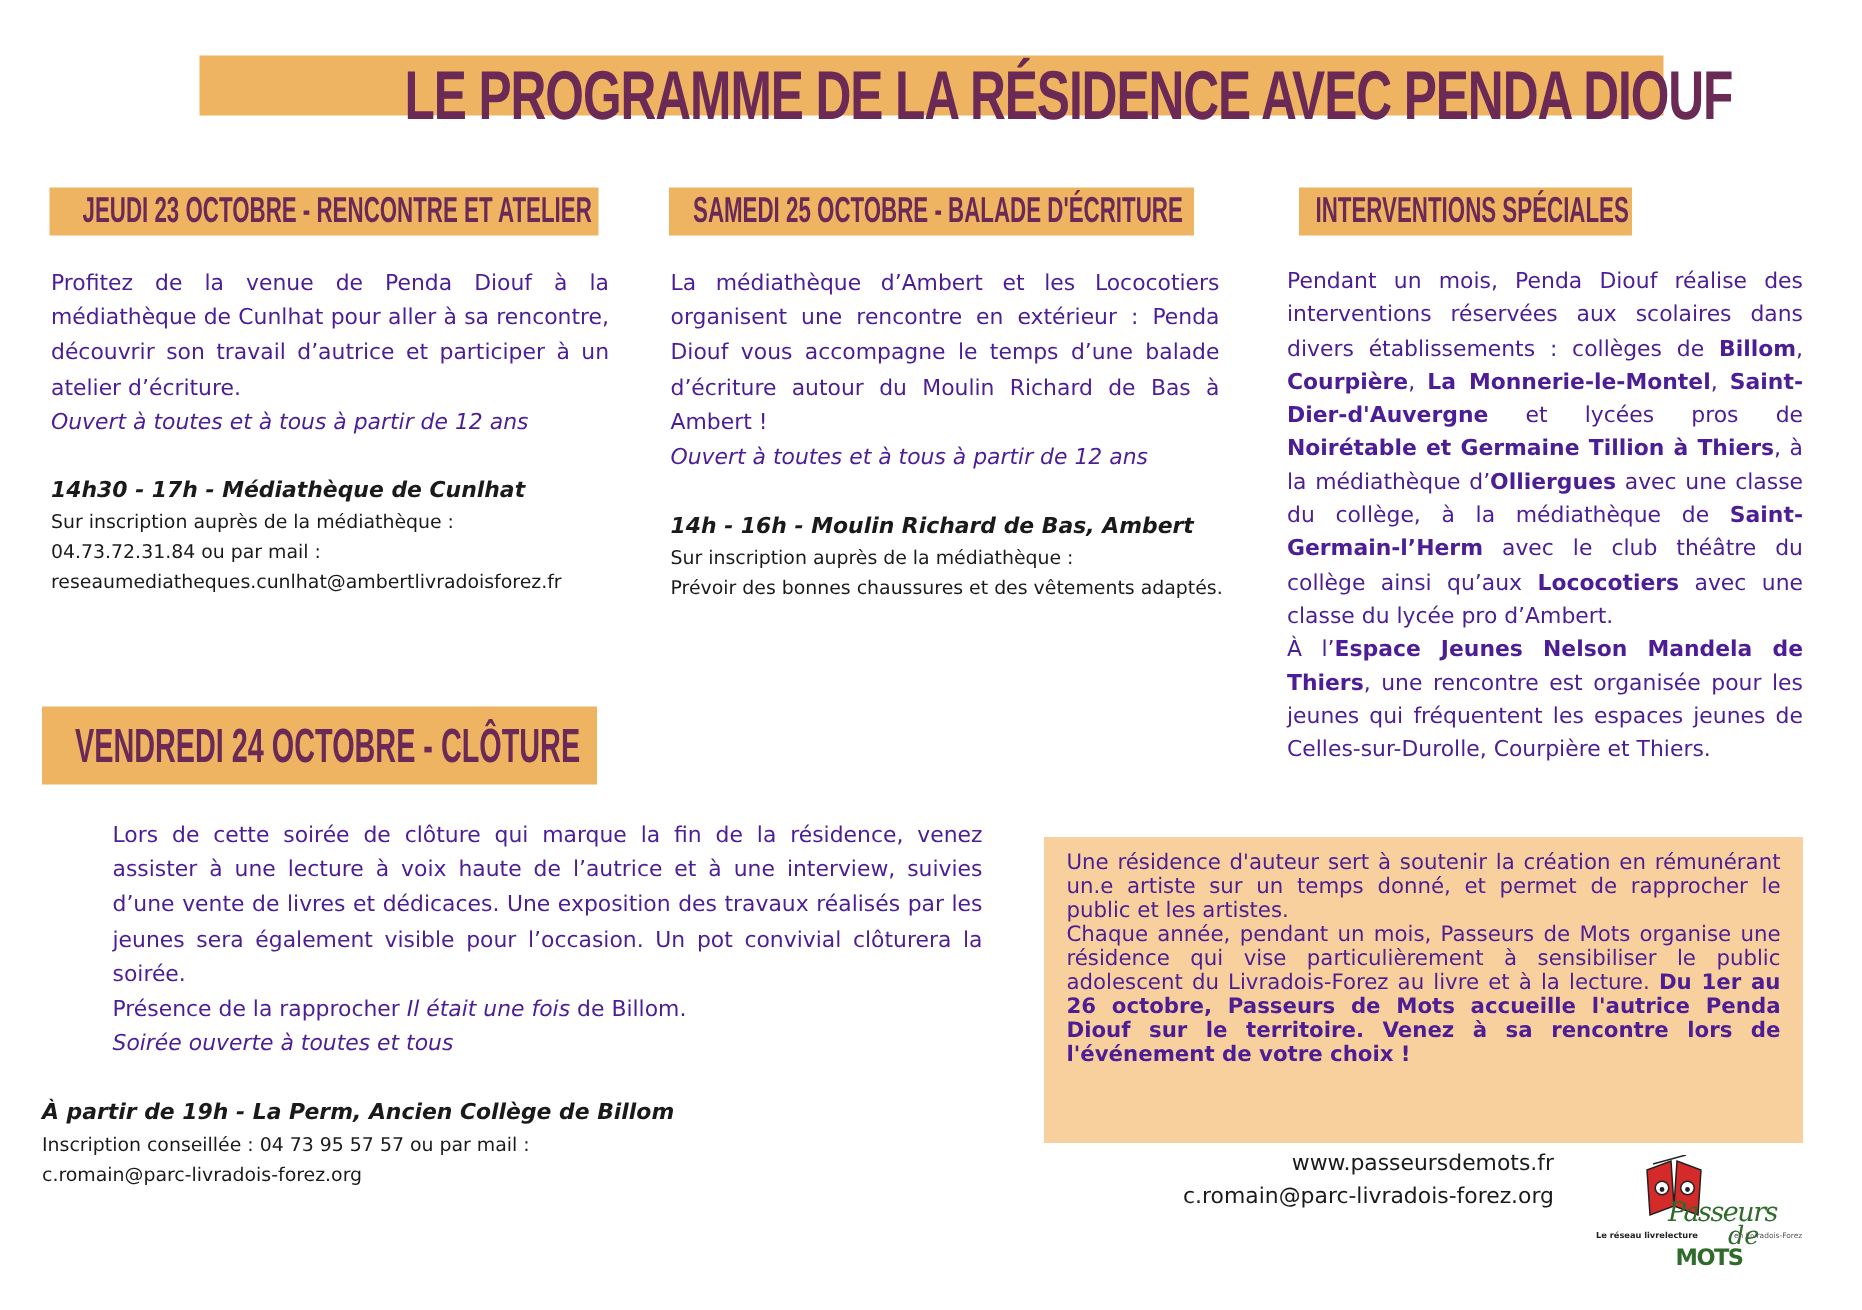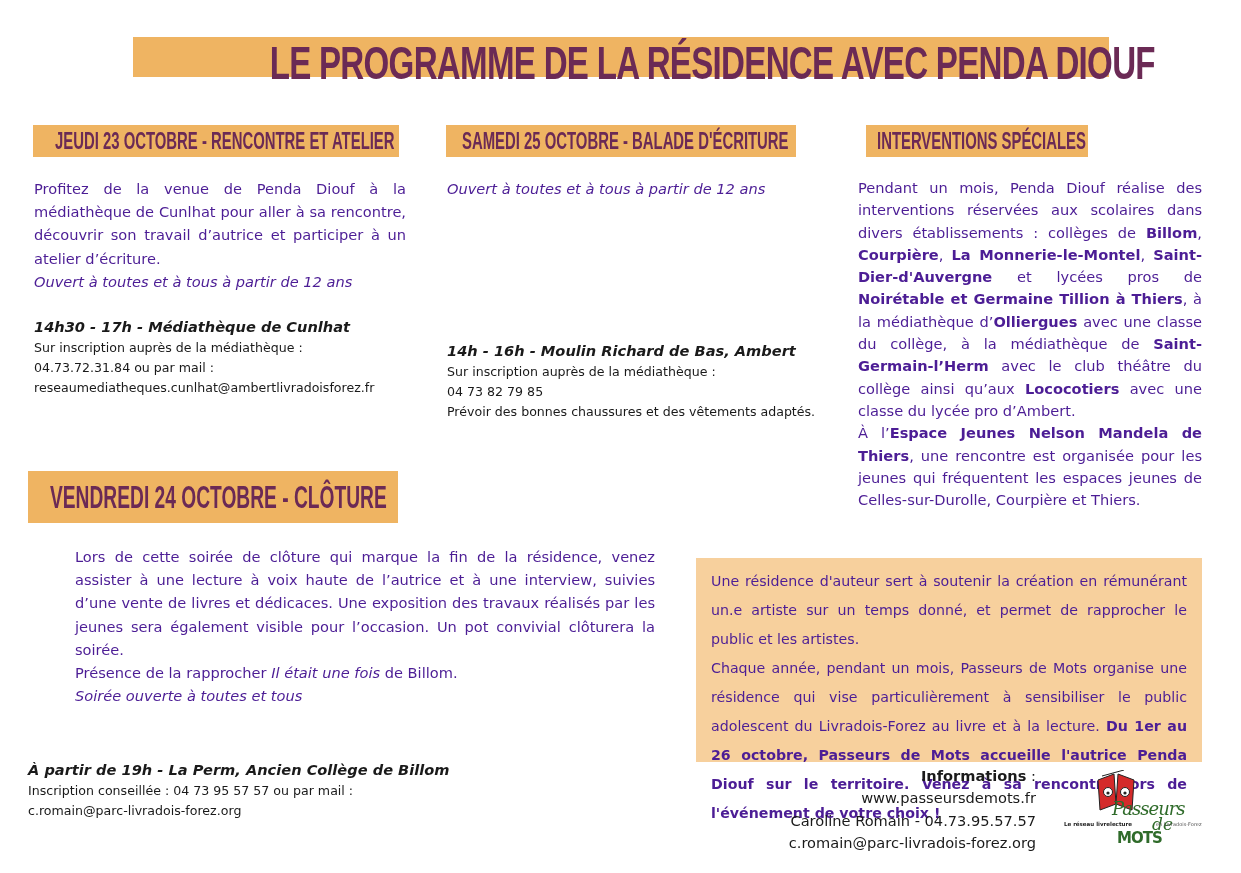--- a/index.html
+++ b/index.html
@@ -35,21 +35,21 @@
   }
   .it { font-style: italic; }
   .b { font-weight: bold; }
   .bi { font-weight: bold; font-style: italic; }
   .left { text-align: left; }
 
   .info-box {
     position: absolute; left: 696px; top: 558px; width: 506px; height: 204px;
     background: #f7d09d; padding: 9px 15px 0 15px;
   }
-  .info-box .body-text { position: static; font-size: 14.2px; line-height: 29px; }
+  .info-box .body-text { position: static; font-size: 14.2px; line-height: 16px; }
 
   .contacts {
     position: absolute; right: 205px; top: 765px; text-align: right;
     font-size: 14.6px; line-height: 22.3px;
   }
 
   .logo { position: absolute; left: 1062px; top: 770px; width: 146px; height: 85px; }
 </style>
 </head>
 <body>
@@ -68,60 +68,58 @@
   <p class="bi" style="font-size:14.6px;line-height:22px;">14h30 - 17h - Médiathèque de Cunlhat</p>
   <p>Sur inscription auprès de la médiathèque :</p>
   <p>04.73.72.31.84 ou par mail :</p>
   <p>reseaumediatheques.cunlhat@ambertlivradoisforez.fr</p>
 </div>
 
 <div class="head-box" style="left:446px;top:125px;width:350px;"></div>
 <div class="head-text" style="left:462px;top:125px;height:32px;line-height:32px;font-size:24px;transform:scaleX(0.62);">SAMEDI 25 OCTOBRE - BALADE D'ÉCRITURE</div>
 
 <div class="body-text" style="left:447px;top:177px;width:366px;">
+  <p>La médiathèque d’Ambert et les Lococotiers organisent une rencontre en extérieur : Penda Diouf vous accompagne le temps d’une balade d’écriture autour du Moulin Richard de Bas à Ambert !</p>
   <p class="it left">Ouvert à toutes et à tous à partir de 12 ans</p>
 </div>
 <div class="small-text" style="left:447px;top:340px;width:370px;">
   <p class="bi" style="font-size:14.6px;line-height:22px;">14h - 16h - Moulin Richard de Bas, Ambert</p>
   <p>Sur inscription auprès de la médiathèque :</p>
-  <p>04 73 82 79 85</p>
   <p>Prévoir des bonnes chaussures et des vêtements adaptés.</p>
 </div>
 
 <div class="head-box" style="left:866px;top:125px;width:222px;"></div>
 <div class="head-text" style="left:877px;top:125px;height:32px;line-height:32px;font-size:24px;transform:scaleX(0.62);">INTERVENTIONS SPÉCIALES</div>
 
 <div class="body-text" style="left:858px;top:177px;width:344px;font-size:14.6px;line-height:22.3px;">
   <p id="int-p1"><span>Pendant un mois, Penda Diouf réalise des interventions réservées aux scolaires dans divers  établissements : collèges de </span><span style="font-weight: bold;">Billom</span><span>, </span><span style="font-weight: bold;">Courpière</span><span>, </span><span style="font-weight: bold;">La Monnerie-le-Montel</span><span>, </span><span style="font-weight: bold;">Saint-Dier-d'Auvergne</span><span> et lycées pros de </span><span style="font-weight: bold;">Noirétable et Germaine Tillion à Thiers</span><span>, à la médiathèque d’</span><span style="font-weight: bold;">Olliergues</span><span> avec une classe du collège, à la médiathèque de </span><span style="font-weight: bold;">Saint-Germain-l’Herm</span><span> avec le club théâtre du collège ainsi qu’aux </span><span style="font-weight: bold;">Lococotiers</span><span> avec une classe du lycée pro d’Ambert.</span></p>
   <p id="int-p2"><span>À l’</span><span style="font-weight: bold;">Espace Jeunes Nelson Mandela de Thiers</span><span>, une rencontre est organisée pour les jeunes qui fréquentent les espaces jeunes de Celles-sur-Durolle, Courpière et Thiers.</span></p>
 </div>
 
 <div class="head-box" style="left:28px;top:471px;width:370px;height:52px;"></div>
 <div class="head-text" style="left:50px;top:471px;height:52px;line-height:52px;font-size:32px;transform:scaleX(0.6);">VENDREDI 24 OCTOBRE - CLÔTURE</div>
 
 <div class="body-text" style="left:28px;top:545px;width:580px;margin-left:47px;">
   <p>Lors de cette soirée de clôture qui marque la fin de la résidence, venez assister à une lecture à voix haute de l’autrice et à une interview, suivies d’une vente de livres et dédicaces. Une exposition des travaux réalisés par les jeunes sera également visible pour l’occasion. Un pot convivial clôturera la soirée.</p>
   <p class="left"><span>Présence de la rapprocher </span><span class="it">Il était une fois</span><span> de Billom.</span></p>
   <p class="it left">Soirée ouverte à toutes et tous</p>
 </div>
 <div class="small-text" style="left:28px;top:731px;width:500px;">
-  <p class="bi" style="font-size:14.6px;line-height:22px;margin-top:28px;">À partir de 19h - La Perm, Ancien Collège de Billom</p>
+  <p class="bi" style="font-size:14.6px;line-height:22px;">À partir de 19h - La Perm, Ancien Collège de Billom</p>
   <p>Inscription conseillée : 04 73 95 57 57 ou par mail :</p>
   <p>c.romain@parc-livradois-forez.org</p>
 </div>
 
 <div class="info-box">
   <p class="body-text">Une résidence d'auteur sert à soutenir la création en rémunérant un.e artiste sur un temps donné, et permet de rapprocher le public et les artistes.</p>
   <p class="body-text"><span>Chaque année, pendant un mois, Passeurs de Mots organise une résidence qui vise particulièrement à sensibiliser le public adolescent du Livradois-Forez au livre et à la lecture. </span><span class="b">Du 1er au 26 octobre, Passeurs de Mots accueille l'autrice Penda Diouf sur le territoire. Venez à sa rencontre lors de l'événement de votre choix !</span></p>
 </div>
 
 <div class="contacts">
-  <p><span class="b">Informations</span><span> :</span></p>
   <p>www.passeursdemots.fr</p>
-  <p>Caroline Romain - 04.73.95.57.57</p>
   <p>c.romain@parc-livradois-forez.org</p>
 </div>
 
 <div class="logo">
   <svg width="146" height="85" viewBox="0 0 146 85">
     <path d="M36 10 L52 4 L54 34 L38 40 Z" fill="#d42a2a" stroke="#222" stroke-width="1"></path>
     <path d="M54 34 L56 4 L72 10 L70 40 Z" fill="#d42a2a" stroke="#222" stroke-width="1"></path>
     <line x1="40" y1="6" x2="62" y2="0" stroke="#222" stroke-width="1"></line>
     <circle cx="46" cy="22" r="4.5" fill="#fff" stroke="#222" stroke-width="1"></circle>
     <circle cx="46" cy="23" r="1.6" fill="#222"></circle>

